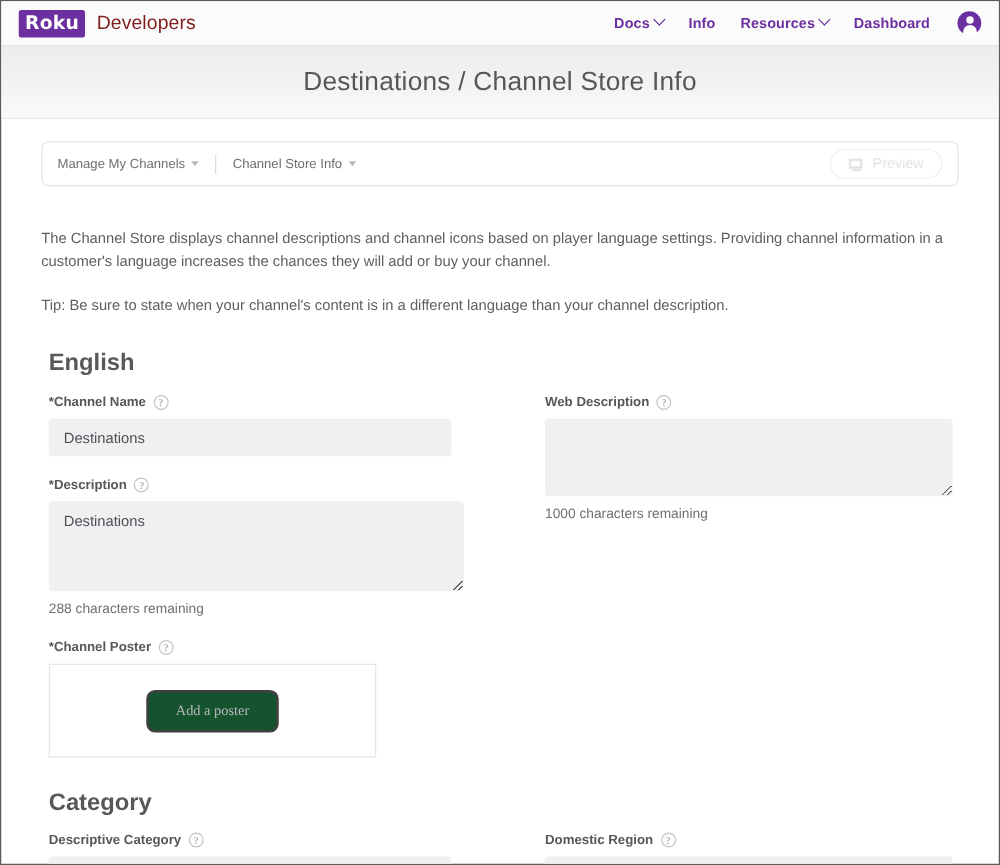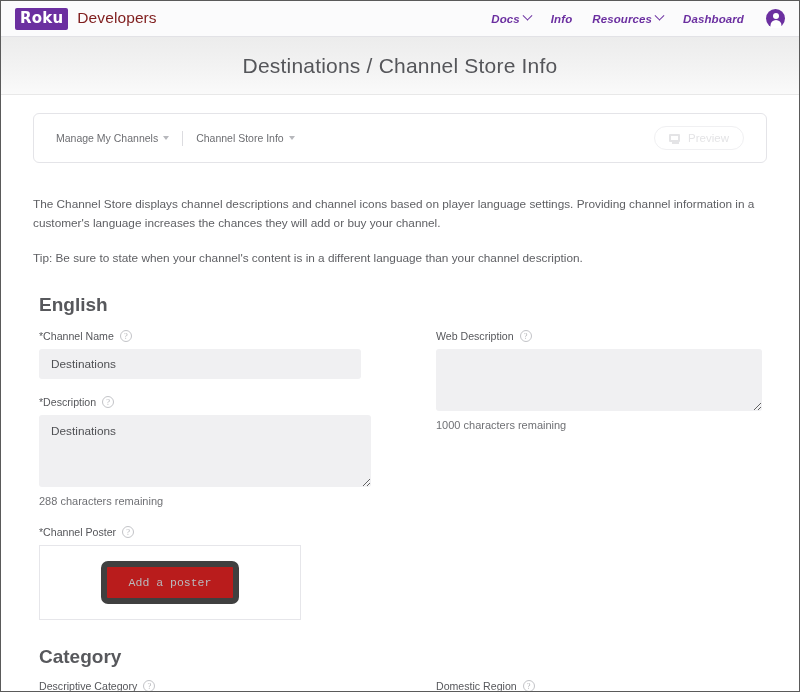--- a/index.html
+++ b/index.html
@@ -56,21 +56,20 @@
     gap: 20px;
   }
   .navlink {
     color: #6B2FA0;
     font-size: 11.5px;
     font-weight: bold;
     letter-spacing: 0.1px;
     cursor: pointer;
     display: inline-flex; align-items: center; gap: 4px;
     white-space: nowrap;
-    font-style: italic;
   }
   .caret {
     display: inline-block;
     width: 7px; height: 7px;
     border-right: 1.4px solid #6B2FA0;
     border-bottom: 1.4px solid #6B2FA0;
     transform: rotate(45deg) translate(-2px,-2px);
   }
   .avatar {
     width: 19px; height: 19px;
@@ -110,25 +109,25 @@
     font-weight: normal;
     letter-spacing: 0.2px;
   }
 
   
   .content {
     padding: 18px 32px 0 32px;
   }
 
   .crumbbar {
-    height: 50px;
+    height: 36px;
     border: 1px solid #e4e4e8;
     border-radius: 6px;
     display: flex; align-items: center;
-    padding: 0 22px;
+    padding: 0 12px;
     background: #fff;
   }
   .crumb {
     font-size: 10.5px;
     color: #6d6e72;
     display: inline-flex; align-items: center; gap: 5px;
     cursor: pointer;
   }
   .crumb-div {
     width: 1px; height: 15px;
@@ -190,21 +189,21 @@
     margin-top: 14px;
   }
   .col-left { width: 395px; padding-left: 6px; }
   .col-right { flex: 1; padding-left: 8px; }
 
   .field-label {
     font-size: 10.6px;
     color: #56575b;
     display: flex; align-items: flex-start; gap: 6px;
     margin-bottom: 7px;
-    font-weight: 400;
+    font-weight: 700;
   }
   .help-icon {
     width: 12px; height: 12px;
     border: 1px solid #c3c4c8;
     border-radius: 50%;
     color: #b2b3b7;
     font-size: 8.5px;
     line-height: 10px;
     text-align: center;
     display: inline-block;
@@ -245,28 +244,28 @@
     margin-top: 8px;
   }
 
   .poster-box {
     width: 262px; height: 75px;
     border: 1px solid #e6e6ea;
     display: flex; align-items: center; justify-content: center;
     background: #fff;
   }
   .poster-btn {
-    border: 6px solid #404040;
+    border: 2px solid #404040;
     border-radius: 7px;
-    background: #b91c1c;
+    background: #14532d;
     color: #b9babe;
     font-size: 11.5px;
     padding: 9px 22px;
     cursor: pointer;
-    font-family: Liberation Mono, monospace;
+    font-family: Liberation Serif, serif;
   }
 
   .select {
     width: 322px;
     height: 28px;
     background: #f0f0f2;
     border: none;
     border-radius: 3px;
     padding: 0 12px;
     font-size: 11.8px;

